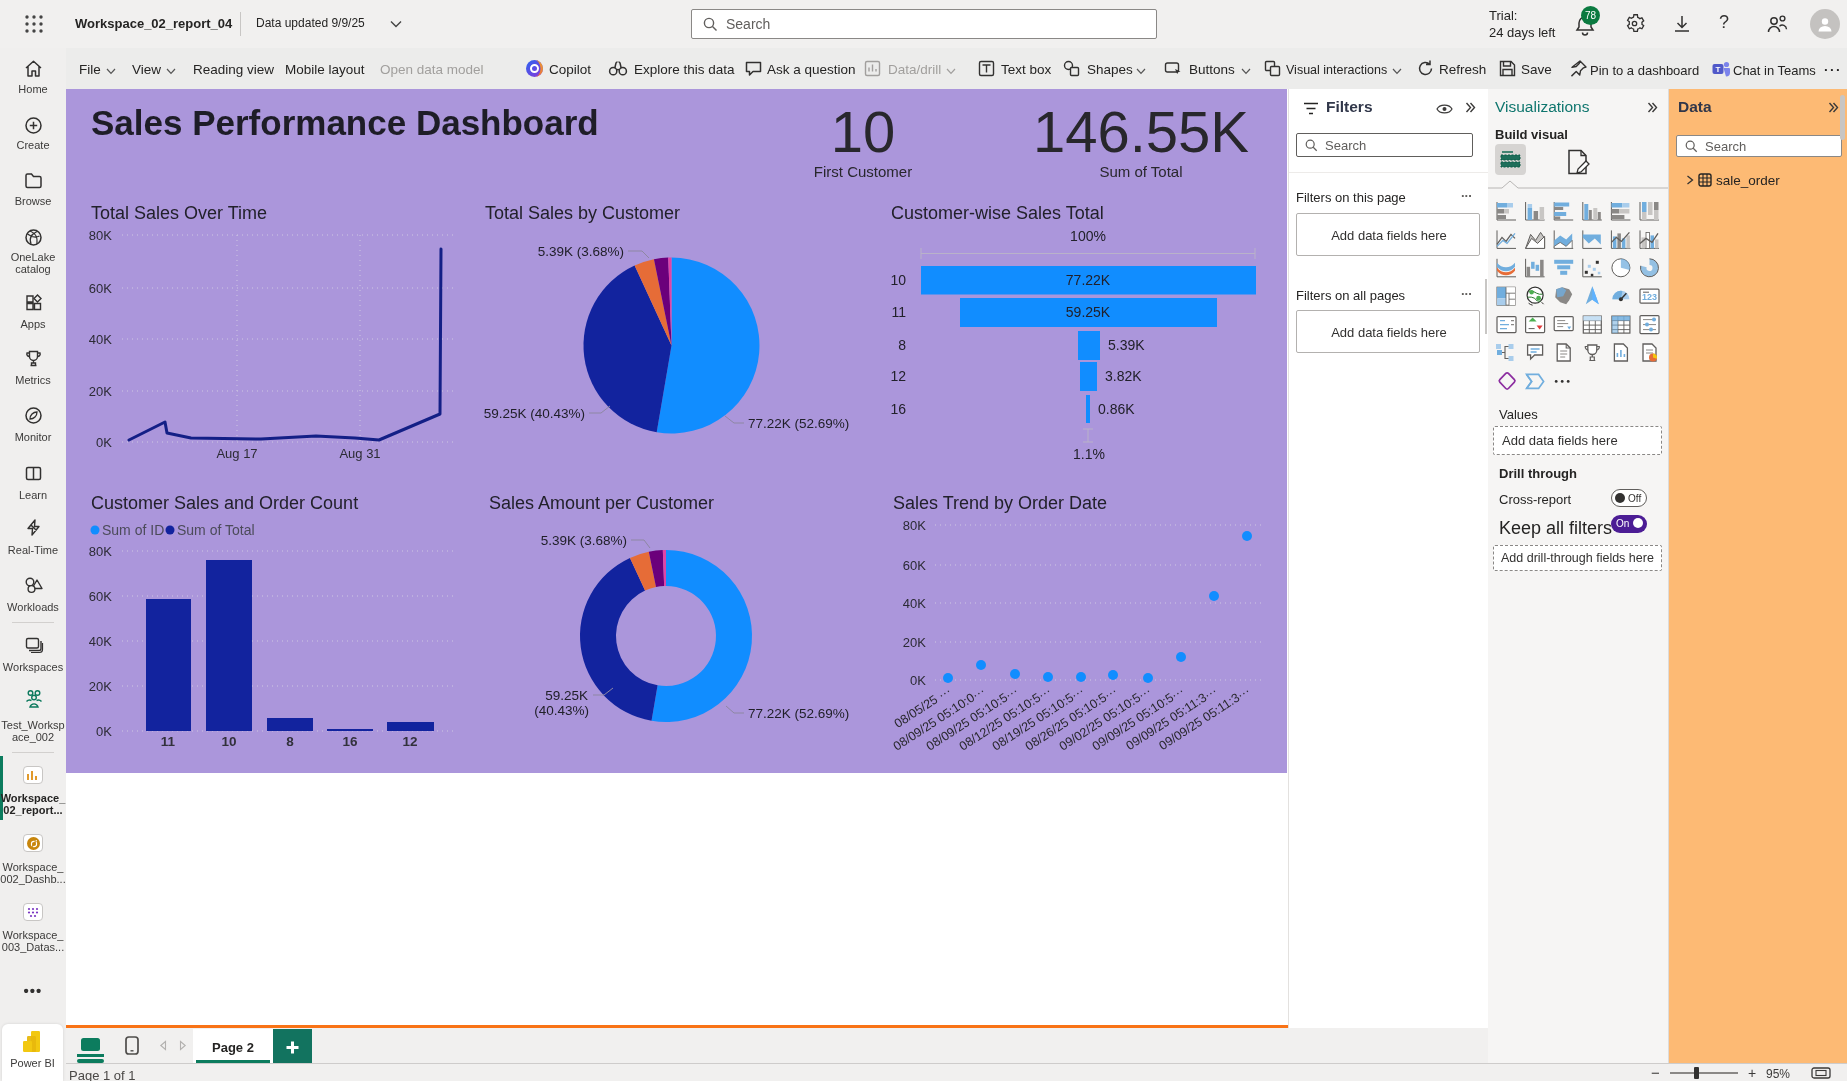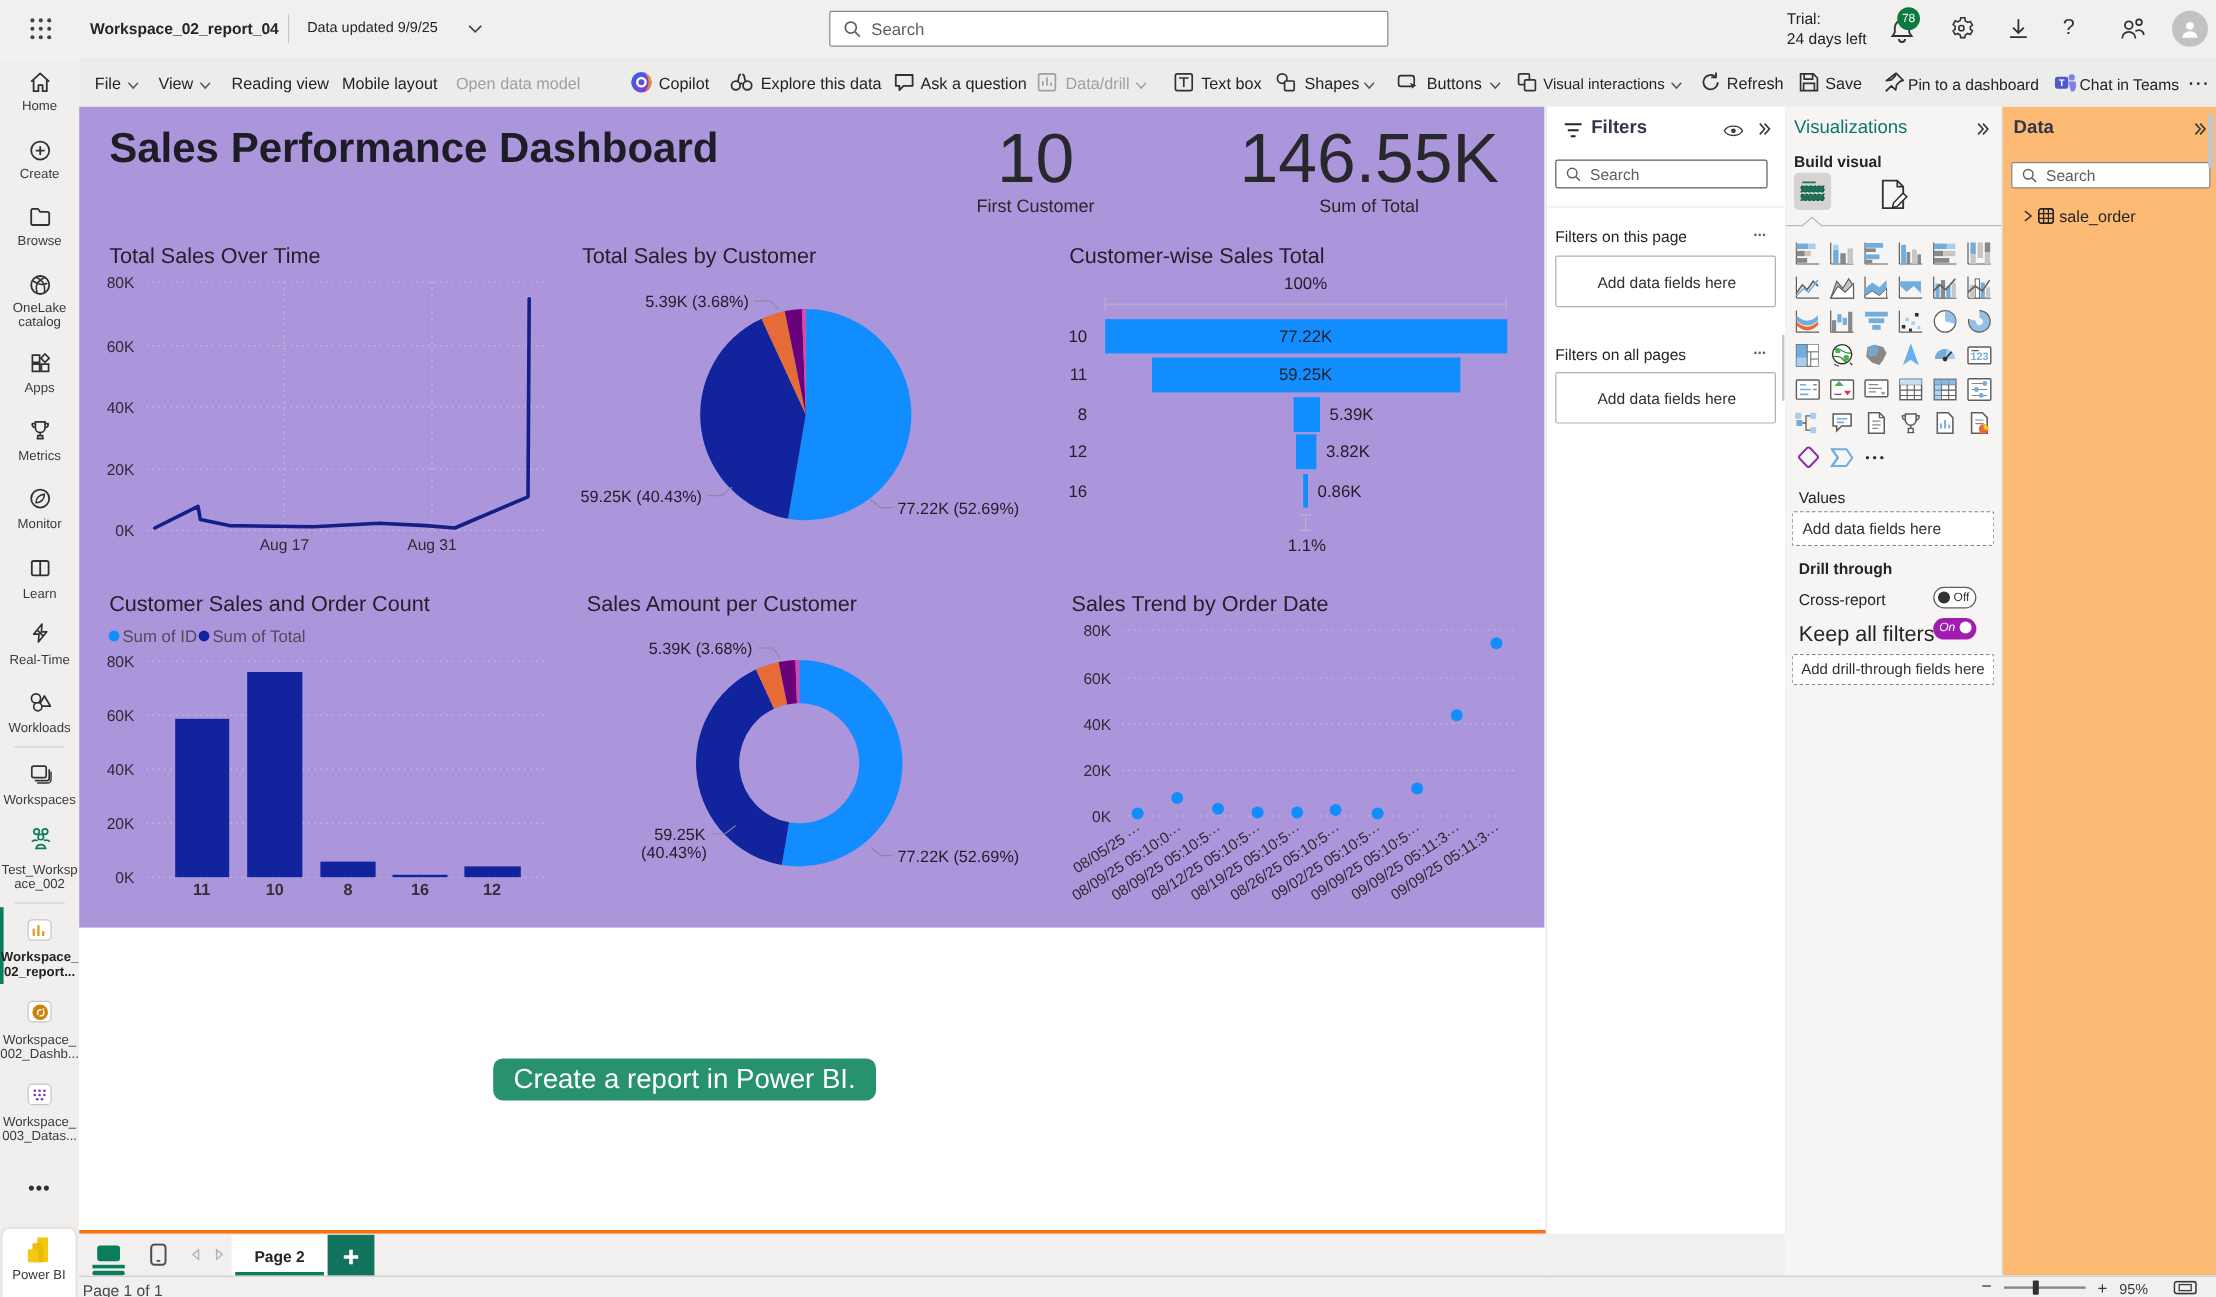--- a/index.html
+++ b/index.html
@@ -477,21 +477,20 @@
       <text text-anchor="end" transform="translate(986,604) rotate(-33)">08/12/25 05:10:5···</text>
       <text text-anchor="end" transform="translate(1019,604) rotate(-33)">08/19/25 05:10:5···</text>
       <text text-anchor="end" transform="translate(1052,604) rotate(-33)">08/26/25 05:10:5···</text>
       <text text-anchor="end" transform="translate(1086,604) rotate(-33)">09/02/25 05:10:5···</text>
       <text text-anchor="end" transform="translate(1119,604) rotate(-33)">09/09/25 05:10:5···</text>
       <text text-anchor="end" transform="translate(1152,604) rotate(-33)">09/09/25 05:11:3···</text>
       <text text-anchor="end" transform="translate(1185,604) rotate(-33)">09/09/25 05:11:3···</text>
     </g>
   </svg>
   </div>
-  <div class="abs" style="left:411px; top:882px; width:319px; height:35px; background:#28926e; border-radius:8px; color:#fff; font-size:23px; text-align:center; line-height:34px;">Create a report in Power BI.</div>
   <div class="abs" id="fpanel">
     <svg class="abs" style="left:14px;top:13px" width="16" height="13" viewBox="0 0 16 13">
         <path d="M1,1.5 h14 M3.5,6.5 h9 M6,11.5 h4" stroke="#252423" stroke-width="1.6"></path>
       </svg>
     <div class="abs" style="left:37px;top:9px;font-size:15.5px;font-weight:bold;color:#31374a;">Filters</div>
     <svg class="abs" style="left:147px;top:15px" width="17" height="10" viewBox="0 0 17 10">
         <path d="M1,5 a8,6 0 0 1 15,0 a8,6 0 0 1 -15,0 z" fill="none" stroke="#3b3a39" stroke-width="1.2"></path>
         <circle cx="8.5" cy="5" r="2" fill="#3b3a39"></circle>
       </svg>
     <svg class="abs" style="left:176px;top:13px" width="11" height="11" viewBox="0 0 11 11">
@@ -772,21 +771,21 @@
     <div class="abs" style="left:5px;top:337px;width:169px;height:29px;background:#fff;border:1px dashed #8a8886;border-radius:2px;">
       <div style="position:absolute;left:8px;top:6px;font-size:13px;color:#323130;">Add data fields here</div>
     </div>
     <div class="abs" style="left:11px;top:377px;font-size:13px;font-weight:bold;color:#252423;">Drill through</div>
     <div class="abs" style="left:11px;top:403px;font-size:13px;color:#252423;">Cross-report</div>
     <div class="abs" style="left:123px;top:400px;width:36px;height:18px;border:1px solid #605e5c;border-radius:9px;background:#fff;">
       <div style="position:absolute;left:3px;top:3px;width:10px;height:10px;border-radius:50%;background:#323130;"></div>
       <div style="position:absolute;left:16px;top:3px;font-size:10px;color:#323130;">Off</div>
     </div>
     <div class="abs" style="left:11px;top:429px;font-size:18px;color:#252423;">Keep all filters</div>
-    <div class="abs" style="left:123px;top:426px;width:36px;height:18px;border-radius:9px;background:#a21caf;font-style:italic;">
+    <div class="abs" style="left:123px;top:426px;width:36px;height:18px;border-radius:9px;background:#4c1d95;">
       <div style="position:absolute;left:5px;top:3px;font-size:10px;color:#fff;">On</div>
       <div style="position:absolute;left:22px;top:3px;width:10px;height:10px;border-radius:50%;background:#fff;"></div>
     </div>
     <div class="abs" style="left:5px;top:456px;width:169px;height:26px;background:#fff;border:1px dashed #8a8886;border-radius:2px;">
       <div style="position:absolute;left:7px;top:5px;font-size:12.5px;color:#323130;">Add drill-through fields here</div>
     </div>
   </div>
   <div class="abs" id="dpanel">
     <div class="abs" style="left:9px;top:9px;font-size:15.5px;font-weight:bold;color:#31374a;">Data</div>
     <svg class="abs" style="left:159px;top:13px" width="11" height="11" viewBox="0 0 11 11">

